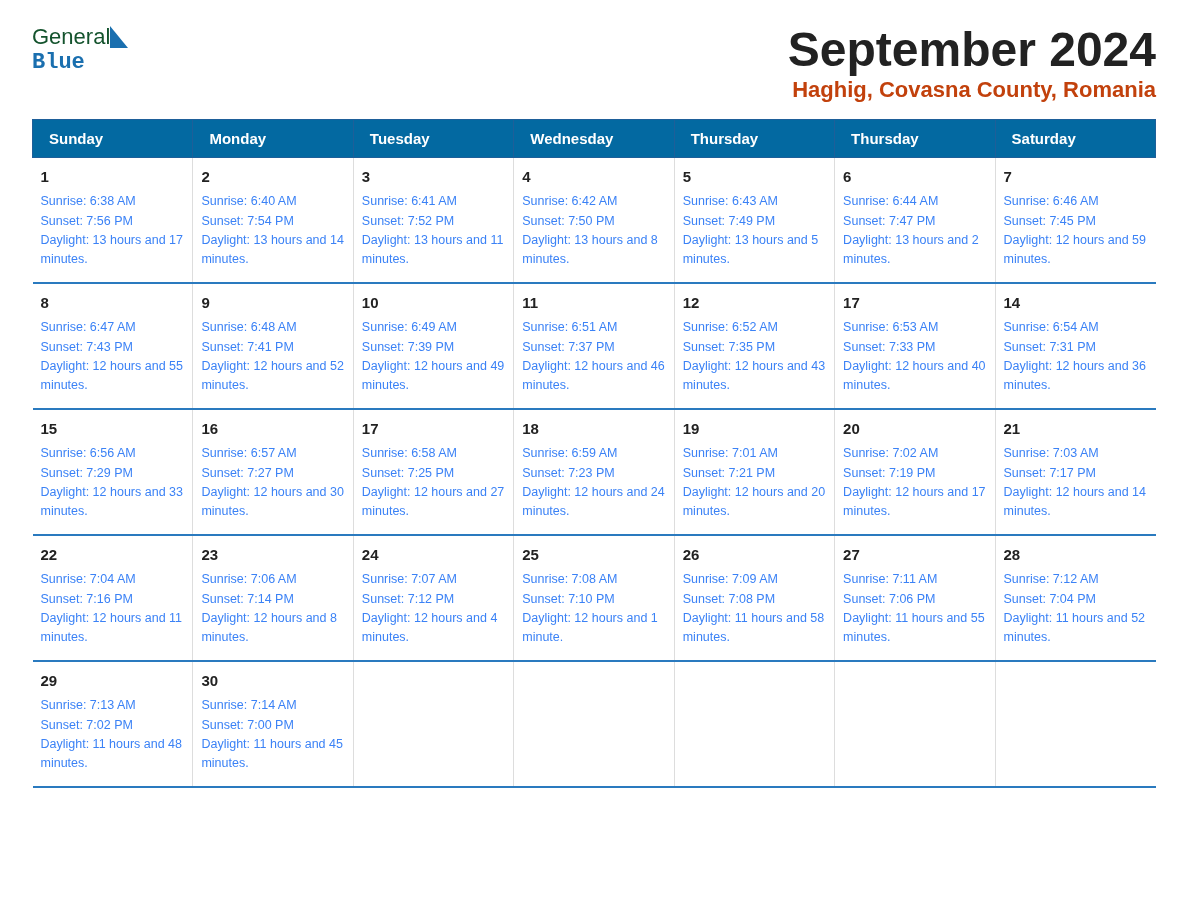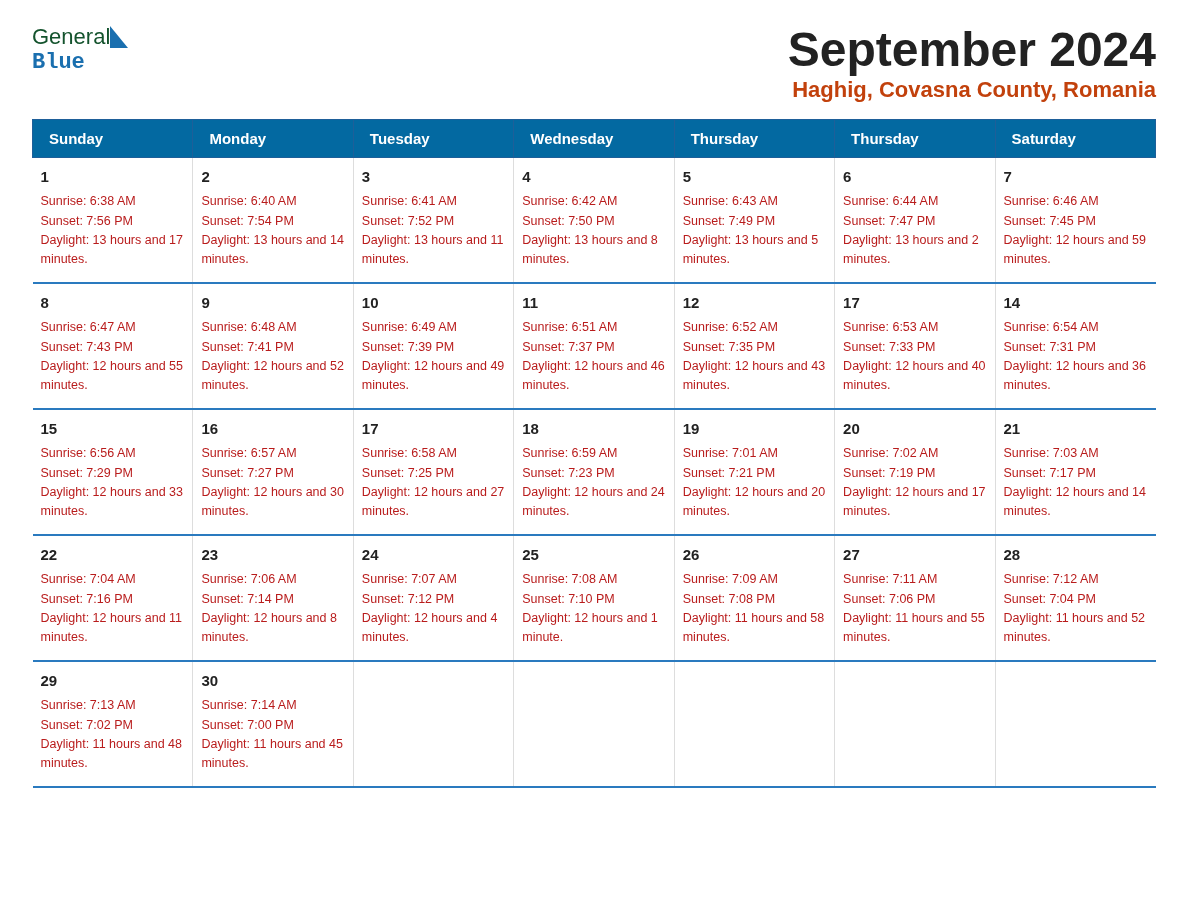--- a/index.html
+++ b/index.html
@@ -74,21 +74,21 @@
       border-right: none;
     }
     .day-number {
       font-size: 15px;
       font-weight: bold;
       display: block;
       margin-bottom: 4px;
     }
     .day-info {
       font-size: 12.5px;
-      color: #b91c1c;
+      color: #3b82f6;
       line-height: 1.55;
     }
     .logo-wrapper {
       display: flex;
       flex-direction: column;
       align-items: flex-start;
     }
     .logo-top {
       display: flex;
       align-items: center;

